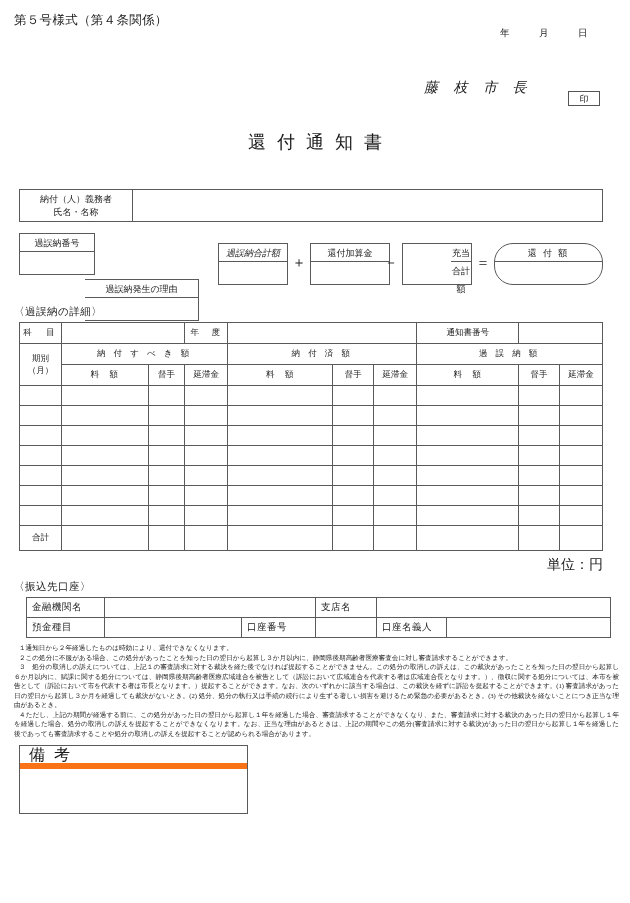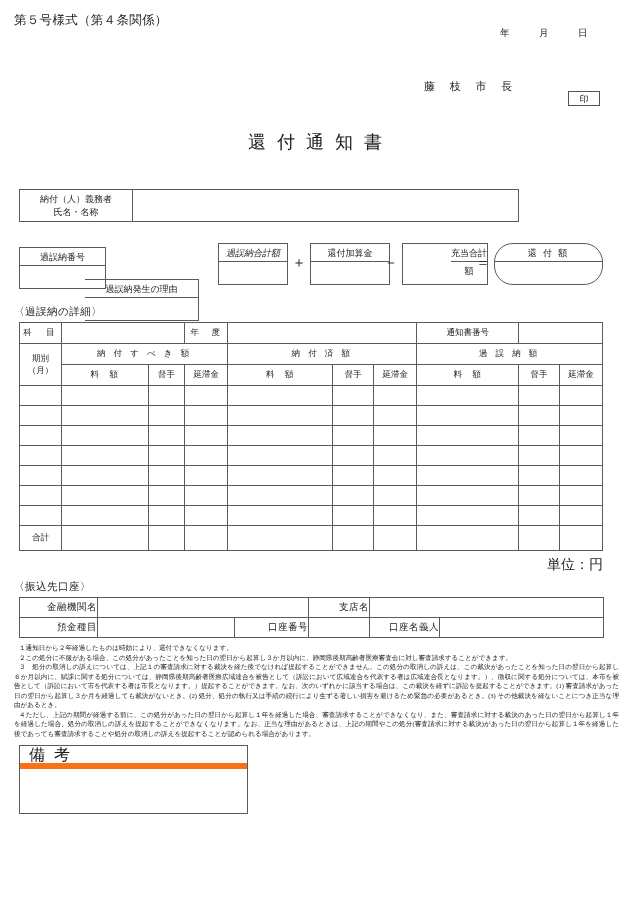--- a/index.html
+++ b/index.html
@@ -15,36 +15,36 @@
 
   
   .abs{position:absolute;}
   .sp1{letter-spacing:1px;margin-top:44px;}
   .sp2{letter-spacing:2px;}
   .sp3{letter-spacing:3px;}
 
   
   .form-no{left:14px;top:12px;font-size:12.5px;letter-spacing:.3px;}
   .ymd{left:500px;top:27px;font-size:9.5px;letter-spacing:10px;}
-  .mayor{left:424px;top:79px;font-size:11px;letter-spacing:6px;}
+  .mayor{left:424px;top:79px;font-size:14px;letter-spacing:6px;font-style:italic;}
   .seal{
     left:568px;top:91px;width:32px;height:15px;
     border:1px solid #555;font-size:9px;line-height:14px;
     text-align:center;box-sizing:border-box;
   }
 
   
   .doc-title{
     left:0;top:130px;width:630px;text-align:center;
     font-size:18px;letter-spacing:11px;text-indent:11px;
   }
 
   
   .payer{
-    left:19px;top:189px;width:500px;height:33px;
+    left:19px;top:189px;width:584px;height:33px;
     border:1px solid #5a5a5a;box-sizing:border-box;display:flex;
   }
   .payer .lbl{
     width:113px;border-right:1px solid #5a5a5a;
     display:flex;flex-direction:column;justify-content:center;
     align-items:center;font-size:9px;line-height:13px;box-sizing:border-box;
   }
   .payer .val{flex:1;}
 
   
@@ -66,22 +66,22 @@
   }
   table.detail td{
     border:1px solid #5a5a5a;font-size:8.5px;text-align:center;
     padding:0;height:20px;
   }
   table.detail td.blank{height:19px;}
   .unit{left:0;top:556px;width:603px;text-align:right;font-size:14px;}
 
   
   table.bank{
-    position:absolute;left:19px;top:597px;width:584px;
-    border-collapse:collapse;table-layout:fixed;text-align:right;
+    position:absolute;left:26px;top:597px;width:584px;
+    border-collapse:collapse;table-layout:fixed;
   }
   table.bank td{
     border:1px solid #5a5a5a;font-size:9.5px;padding:0 0 0 5px;
     height:19px;letter-spacing:.5px;
   }
 
   
   .notes{
     left:14px;top:643px;width:605px;
     font-size:6.6px;line-height:9.55px;text-align:justify;
@@ -113,40 +113,40 @@
   <div class="abs doc-title">還付通知書</div>
 
   <div class="abs payer">
     <div class="lbl">
       <span>納付（人）義務者</span>
       <span>氏名・名称</span>
     </div>
     <div class="val"></div>
   </div>
 
-  <div class="abs calcbox" style="left:19px;top:247px;width:87px;">
+  <div class="abs calcbox" style="left:19px;top:233px;width:76px;">
     <div class="h">過誤納番号</div>
     <div class="b"></div>
   </div>
   <div class="abs calcbox" style="left:85px;top:243px;width:114px;border-left:none;margin-top:36px;">
     <div class="h">過誤納発生の理由</div>
     <div class="b"></div>
   </div>
 
   <div class="abs calcbox" style="left:218px;top:243px;width:70px;font-style:italic;">
     <div class="h">過誤納合計額</div>
     <div class="b"></div>
   </div>
   <div class="abs op" style="left:288px;top:243px;">＋</div>
   <div class="abs calcbox" style="left:310px;top:243px;width:80px;">
     <div class="h">還付加算金</div>
     <div class="b"></div>
   </div>
   <div class="abs op" style="left:380px;top:243px;">－</div>
-  <div class="abs calcbox" style="left:402px;top:243px;width:86px;padding-left:48px;">
+  <div class="abs calcbox" style="left:402px;top:243px;width:70px;padding-left:48px;">
     <div class="h">充当合計額</div>
     <div class="b"></div>
   </div>
   <div class="abs op" style="left:472px;top:243px;">＝</div>
   <div class="abs calcbox" style="left:494px;top:243px;width:109px;border-radius:19px;">
     <div class="h sp2">還 付 額</div>
     <div class="b"></div>
   </div>
 
   <div class="abs cap" style="left:14px;top:305px;">〈過誤納の詳細〉</div>

